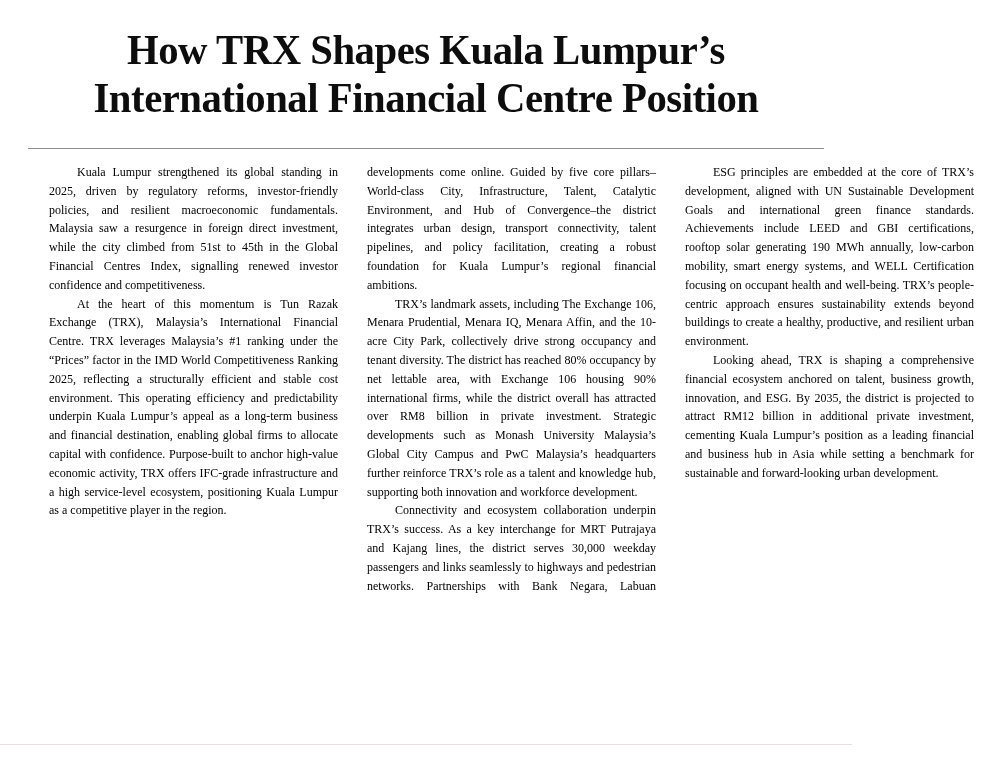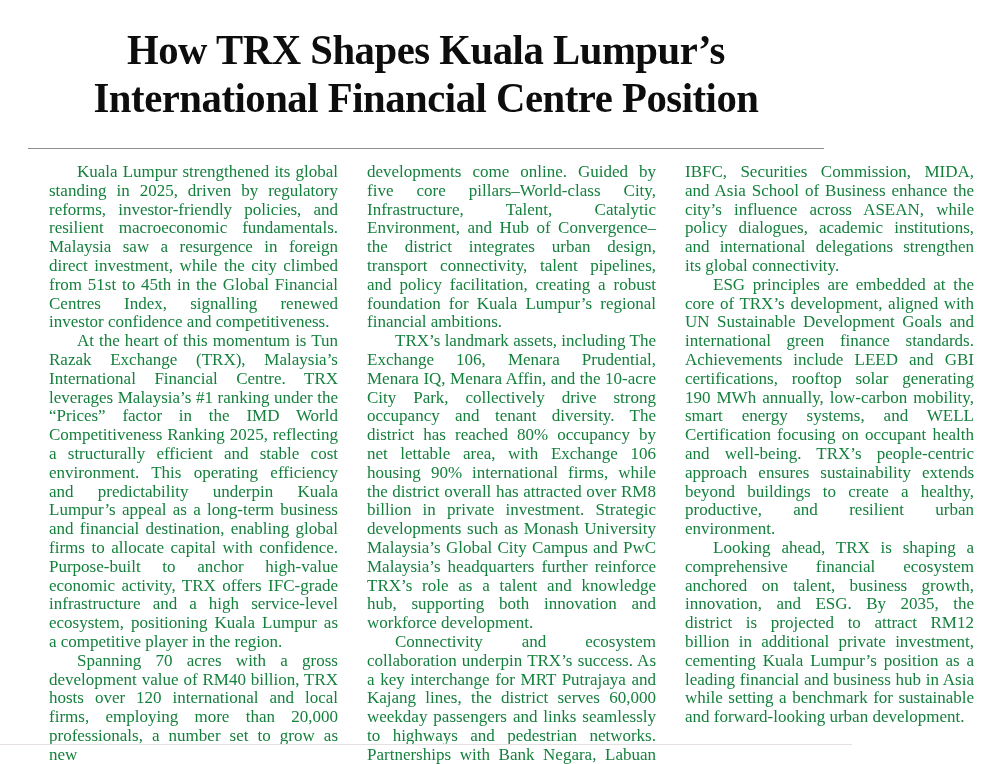--- a/index.html
+++ b/index.html
@@ -37,24 +37,24 @@
   .columns {
     position: absolute;
     left: 49px; top: 163px;
     width: 924px;
     display: flex;
     gap: 29px;
   }
   .col {
     width: 289px;
     flex: 0 0 289px;
-    font-size: 17px;
+    font-size: 12px;
     line-height: 18.8px;
     text-align: justify;
-    color: #15803d;
+    color: #000000;
   }
   .para { margin: 0; }
   .para.indent { text-indent: 28px; }
   .para.fill-last { text-align-last: justify; }
   .bottom-edge {
     position: absolute;
     left: 0; right: 0; top: 744px;
     height: 1px;
     background: #e6e0e0;
   }
@@ -69,31 +69,29 @@
     <span class="title-line">International Financial Centre Position</span>
   </h1>
 
   <hr class="rule">
 
   <div class="columns">
 
     <div class="col">
       <p class="para indent">Kuala Lumpur strengthened its global standing in 2025, driven by regulatory reforms, investor-friendly policies, and resilient macroeconomic fundamentals. Malaysia saw a resurgence in foreign direct investment, while the city climbed from 51st to 45th in the Global Financial Centres Index, signalling renewed investor confidence and competitiveness.</p>
       <p class="para indent">At the heart of this momentum is Tun Razak Exchange (TRX), Malaysia’s International Financial Centre. TRX leverages Malaysia’s #1 ranking under the “Prices” factor in the IMD World Competitiveness Ranking 2025, reflecting a structurally efficient and stable cost environment. This operating efficiency and predictability underpin Kuala Lumpur’s appeal as a long-term business and financial destination, enabling global firms to allocate capital with confidence. Purpose-built to anchor high-value economic activity, TRX offers IFC-grade infrastructure and a high service-level ecosystem, positioning Kuala Lumpur as a competitive player in the region.</p>
-      <p class="para indent fill-last">Spanning 70 acres with a gross development value of RM40 billion, TRX hosts over 120 international and local firms, employing more than 20,000 professionals, a number set to grow as new</p>
     </div>
 
     <div class="col">
       <p class="para">developments come online. Guided by five core pillars–World-class City, Infrastructure, Talent, Catalytic Environment, and Hub of Convergence–the district integrates urban design, transport connectivity, talent pipelines, and policy facilitation, creating a robust foundation for Kuala Lumpur’s regional financial ambitions.</p>
       <p class="para indent">TRX’s landmark assets, including The Exchange 106, Menara Prudential, Menara IQ, Menara Affin, and the 10-acre City Park, collectively drive strong occupancy and tenant diversity. The district has reached 80% occupancy by net lettable area, with Exchange 106 housing 90% international firms, while the district overall has attracted over RM8 billion in private investment. Strategic developments such as Monash University Malaysia’s Global City Campus and PwC Malaysia’s headquarters further reinforce TRX’s role as a talent and knowledge hub, supporting both innovation and workforce development.</p>
-      <p class="para indent fill-last">Connectivity and ecosystem collaboration underpin TRX’s success. As a key interchange for MRT Putrajaya and Kajang lines, the district serves 60,000 weekday passengers and links seamlessly to highways and pedestrian networks. Partnerships with Bank Negara, Labuan</p>
+      <p class="para indent fill-last">Connectivity and ecosystem collaboration underpin TRX’s success. As a key interchange for MRT Putrajaya and Kajang lines, the district serves 30,000 weekday passengers and links seamlessly to highways and pedestrian networks. Partnerships with Bank Negara, Labuan</p>
     </div>
 
     <div class="col">
-      <p class="para">IBFC, Securities Commission, MIDA, and Asia School of Business enhance the city’s influence across ASEAN, while policy dialogues, academic institutions, and international delegations strengthen its global connectivity.</p>
       <p class="para indent">ESG principles are embedded at the core of TRX’s development, aligned with UN Sustainable Development Goals and international green finance standards. Achievements include LEED and GBI certifications, rooftop solar generating 190 MWh annually, low-carbon mobility, smart energy systems, and WELL Certification focusing on occupant health and well-being. TRX’s people-centric approach ensures sustainability extends beyond buildings to create a healthy, productive, and resilient urban environment.</p>
       <p class="para indent">Looking ahead, TRX is shaping a comprehensive financial ecosystem anchored on talent, business growth, innovation, and ESG. By 2035, the district is projected to attract RM12 billion in additional private investment, cementing Kuala Lumpur’s position as a leading financial and business hub in Asia while setting a benchmark for sustainable and forward-looking urban development.</p>
     </div>
 
   </div>
 
   <div class="bottom-edge"></div>
 
 </div>
 

